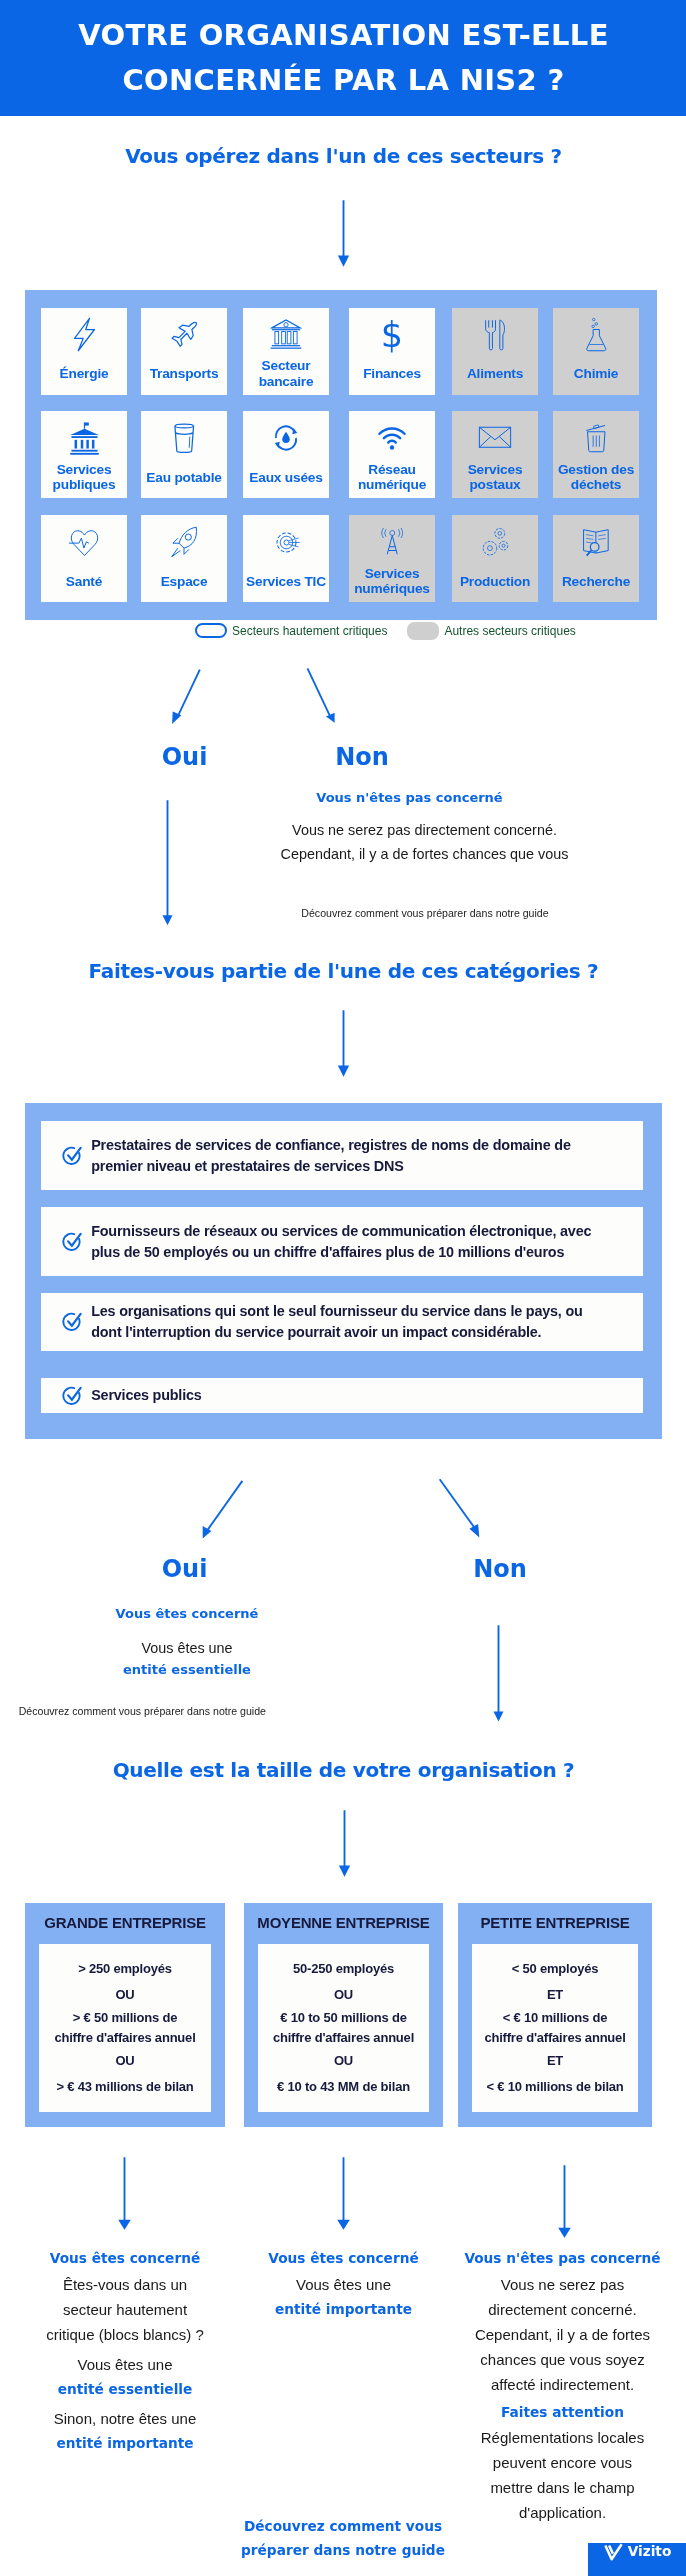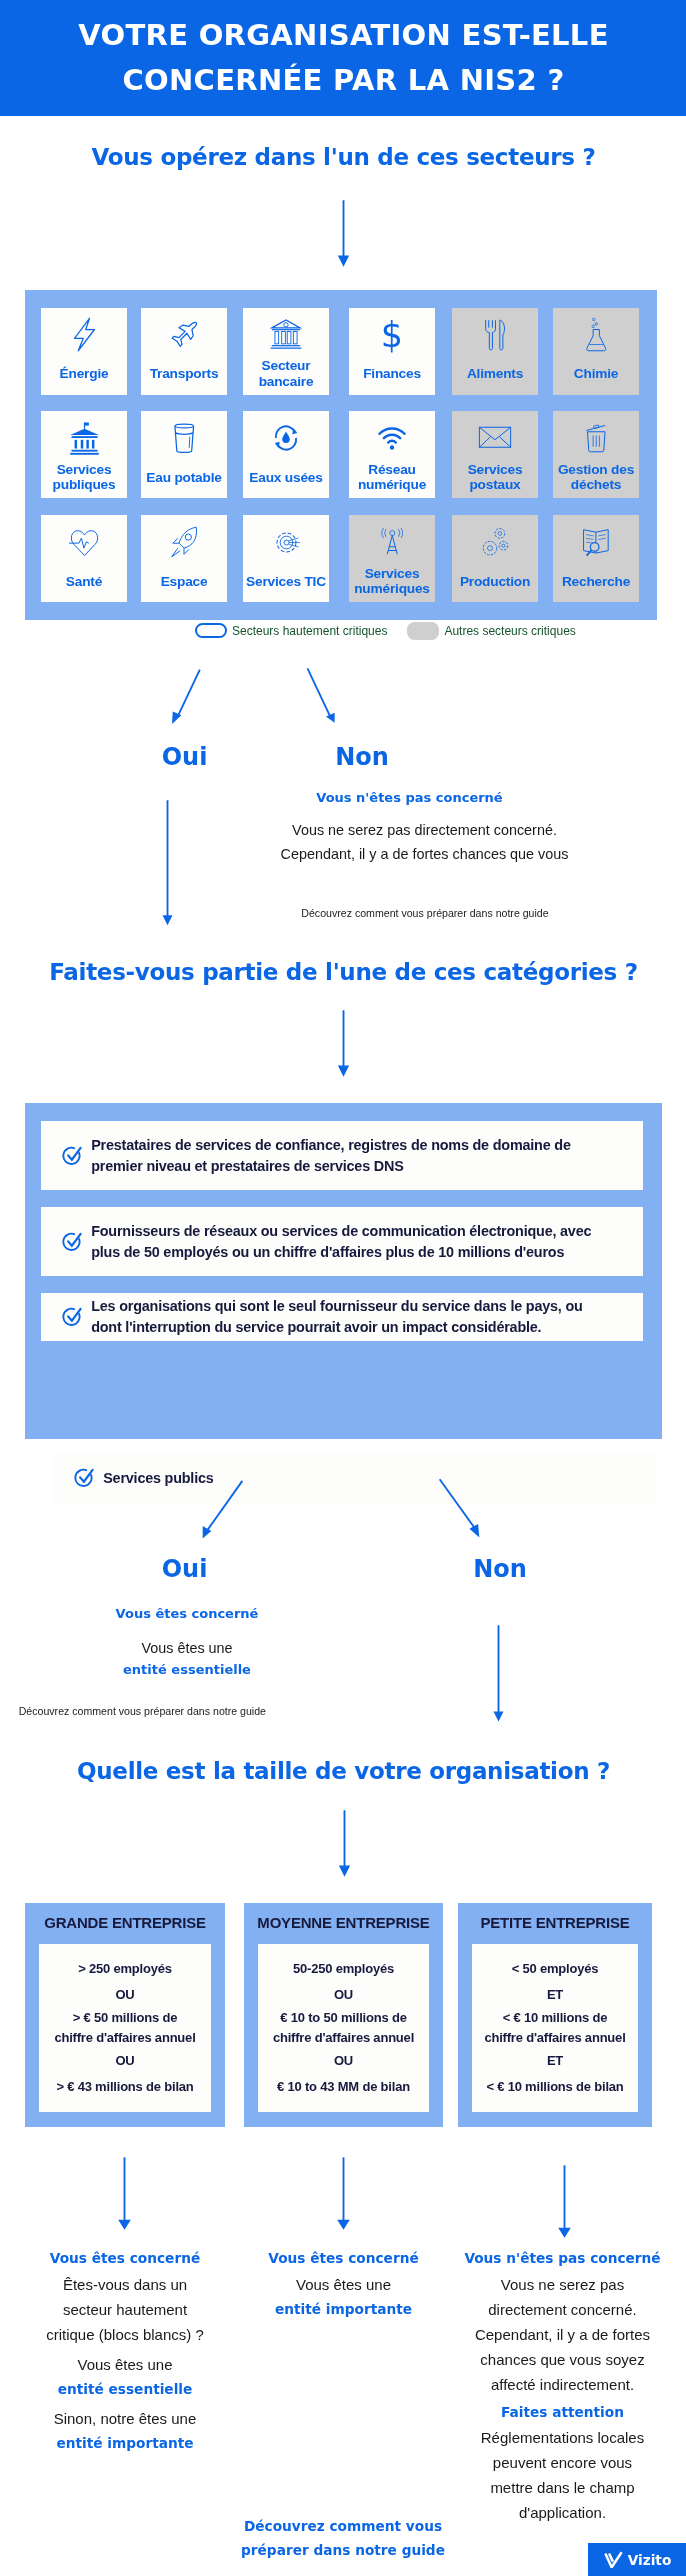--- a/index.html
+++ b/index.html
@@ -1,21 +1,21 @@
 <!DOCTYPE html>
 <html style="font-size:10px"><head>
 <meta charset="utf-8">
 <style>
   * { box-sizing: border-box; margin: 0; padding: 0; }
   html, body { width: 687px; height: 2576px; background: #ffffff; overflow: hidden; }
   body { position: relative; font-family: "Liberation Sans", sans-serif; color: #1a1a2e; }
   .abs { position: absolute; }
   .header { left: 0; top: 0; width: 687px; height: 116px; background: #0a66e4; display: flex; align-items: center; justify-content: center; text-align: center; }
   .header h1 { color: #fff; font-family: "DejaVu Sans", sans-serif; font-weight: bold; font-size: 29px; line-height: 45px; letter-spacing: 0.3px; }
-  .q-title { left: 0; width: 687px; text-align: center; font-family: "DejaVu Sans", sans-serif; font-weight: bold; color: #0a66e4; font-size: 23px; letter-spacing: -0.3px; }
+  .q-title { left: 0; width: 687px; text-align: center; font-family: "DejaVu Sans", sans-serif; font-weight: bold; color: #0a66e4; font-size: 20px; letter-spacing: -0.3px; }
   .arrow { position: absolute; }
   .panel { background: #82b0f2; }
   .tile { position: absolute; width: 86px; height: 87px; background: #fdfdfb; display: flex; flex-direction: column; align-items: center; }
   .tile.other { background: #cfcfcf; }
   .tile .ico { height: 49px; display: flex; align-items: center; justify-content: center; margin-top: 2.5px; }
   .tile .lbl { flex: 1; display: flex; align-items: center; justify-content: center; text-align: center; font-weight: bold; color: #0a66e4; font-size: 13.7px; line-height: 15.6px; padding: 0 1.2px 5px; letter-spacing: -0.2px; }
   .legend { font-size: 12px; color: #14532d; display: flex; align-items: center; gap: 5px; }
   .sw1 { width: 32px; height: 15px; border: 2.5px solid #0a66e4; border-radius: 7.5px; background: #fff; }
   .sw2 { width: 32px; height: 17.5px; border-radius: 7.5px; background: #cfcfcf; }
   .big-yn { font-family: "DejaVu Sans", sans-serif; font-weight: bold; color: #0a66e4; font-size: 24px; text-align: center; }
@@ -26,21 +26,21 @@
   .cat-item .chk { width: 25px; flex: none; }
   .cat-item .txt { font-weight: bold; font-size: 14.4px; line-height: 21px; color: #171a3d; padding: 0 12.5px 0 6.2px; letter-spacing: -0.2px; }
   .size-box { position: absolute; top: 1903px; height: 224px; background: #82b0f2; }
   .size-box .ttl { text-align: center; font-weight: bold; font-size: 15px; color: #171a3d; height: 41px; line-height: 40px; letter-spacing: -0.2px; }
   .size-box .inner { position: absolute; top: 41px; left: 13.7px; right: 13.7px; height: 168px; background: #fdfdfb; display: flex; flex-direction: column; justify-content: center; align-items: center; text-align: center; font-weight: bold; font-size: 13px; color: #171a3d; line-height: 20px; letter-spacing: -0.2px; }
   .size-box .inner .ln { margin: 3.1px 0; }
   .res-col { position: absolute; text-align: center; }
   .res-col .h { font-family: "DejaVu Sans", sans-serif; font-weight: bold; color: #0a66e4; font-size: 13.7px; margin-bottom: 6.2px; }
   .res-col .p { font-size: 15px; line-height: 25px; color: #1a1a1a; }
   .res-col .b { font-family: "DejaVu Sans", sans-serif; font-weight: bold; color: #0a66e4; font-size: 13.7px; line-height: 25px; }
-  .badge { left: 588px; top: 2543px; width: 99px; height: 33px; background: #0a66e4; display: flex; align-items: center; justify-content: center; gap: 5px; color: #fff; font-family: "DejaVu Sans", sans-serif; font-weight: bold; font-size: 13.7px; }
+  .badge { left: 588px; top: 2543px; width: 99px; height: 33px; background: #0a66e4; display: flex; justify-content: center; gap: 5px; color: #fff; font-family: "DejaVu Sans", sans-serif; font-weight: bold; font-size: 13.7px; }
 </style>
 </head>
 <body>
 
 <div class="abs header">
   <h1><span>VOTRE ORGANISATION EST-ELLE</span><br><span>CONCERNÉE PAR LA NIS2 ?</span></h1>
 </div>
 
 <div class="abs q-title" style="top:144px;">Vous opérez dans l'un de ces secteurs ?</div>
 <svg class="arrow" style="left:334px;top:199px;" width="19" height="69" viewBox="0 0 30 110">
@@ -303,31 +303,31 @@
 <div class="cat-item" style="top:1207px;height:69px;">
   <svg class="chk" width="20" height="20" viewBox="0 0 32 32">
       <path d="M26 10 A13 13 0 1 1 20 4" fill="none" stroke="#0a66e4" stroke-width="3"></path>
       <path d="M9 15 L15 22 L29 3" fill="none" stroke="#0a66e4" stroke-width="3.5" stroke-linecap="round"></path>
     </svg>
   <div class="txt">
       <div>Fournisseurs de réseaux ou services de communication électronique, avec</div>
       <div>plus de 50 employés ou un chiffre d'affaires plus de 10 millions d'euros</div>
     </div>
 </div>
-<div class="cat-item" style="top:1293px;height:48px;">
+<div class="cat-item" style="top:1293px;height:58px;">
   <svg class="chk" width="20" height="20" viewBox="0 0 32 32">
       <path d="M26 10 A13 13 0 1 1 20 4" fill="none" stroke="#0a66e4" stroke-width="3"></path>
       <path d="M9 15 L15 22 L29 3" fill="none" stroke="#0a66e4" stroke-width="3.5" stroke-linecap="round"></path>
     </svg>
   <div class="txt">
       <div>Les organisations qui sont le seul fournisseur du service dans le pays, ou</div>
       <div>dont l'interruption du service pourrait avoir un impact considérable.</div>
     </div>
 </div>
-<div class="cat-item" style="top:1452px;height:52px;margin-left:12px;">
+<div class="cat-item" style="top:1378px;height:35px;">
   <svg class="chk" width="20" height="20" viewBox="0 0 32 32">
       <path d="M26 10 A13 13 0 1 1 20 4" fill="none" stroke="#0a66e4" stroke-width="3"></path>
       <path d="M9 15 L15 22 L29 3" fill="none" stroke="#0a66e4" stroke-width="3.5" stroke-linecap="round"></path>
     </svg>
   <div class="txt">
       <div>Services publics</div>
     </div>
 </div>
 
 <svg class="arrow" style="left:200px;top:1479px;" width="45" height="62" viewBox="0 0 72 100">

